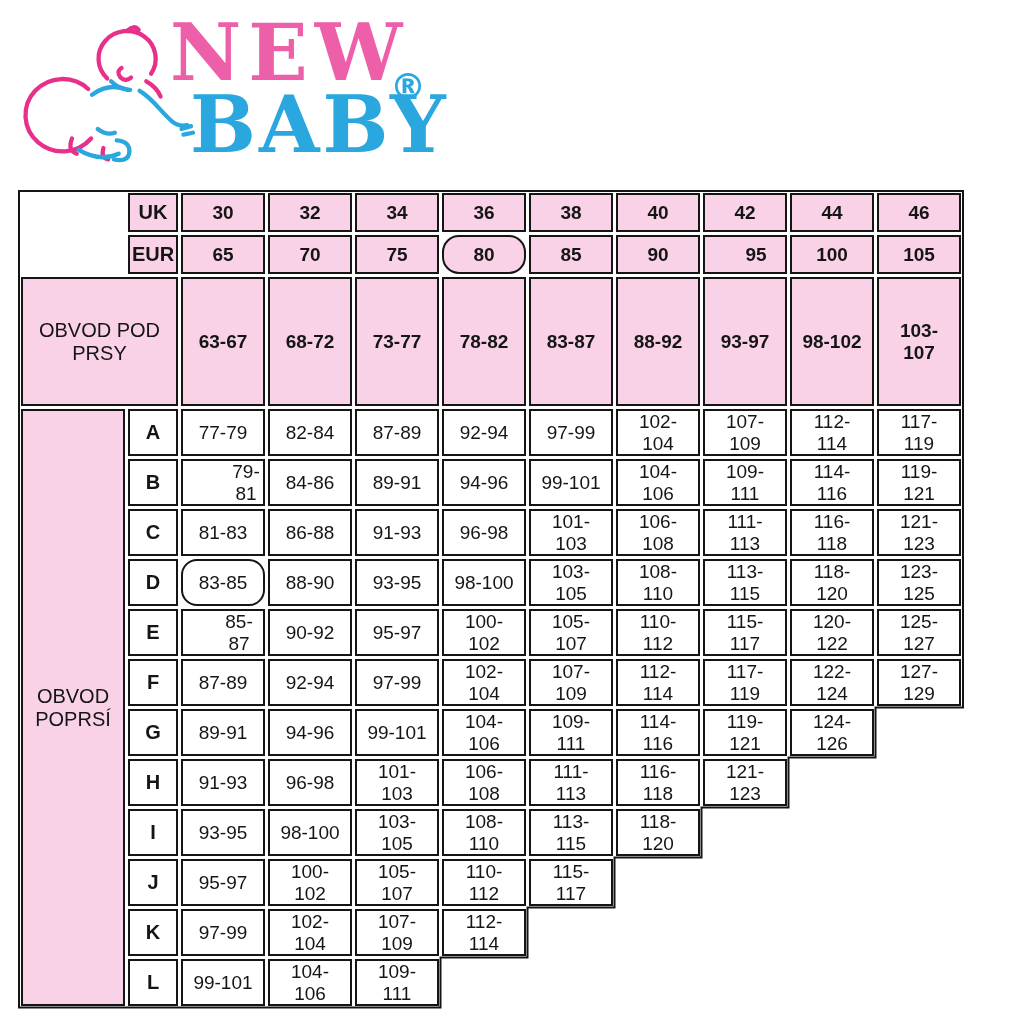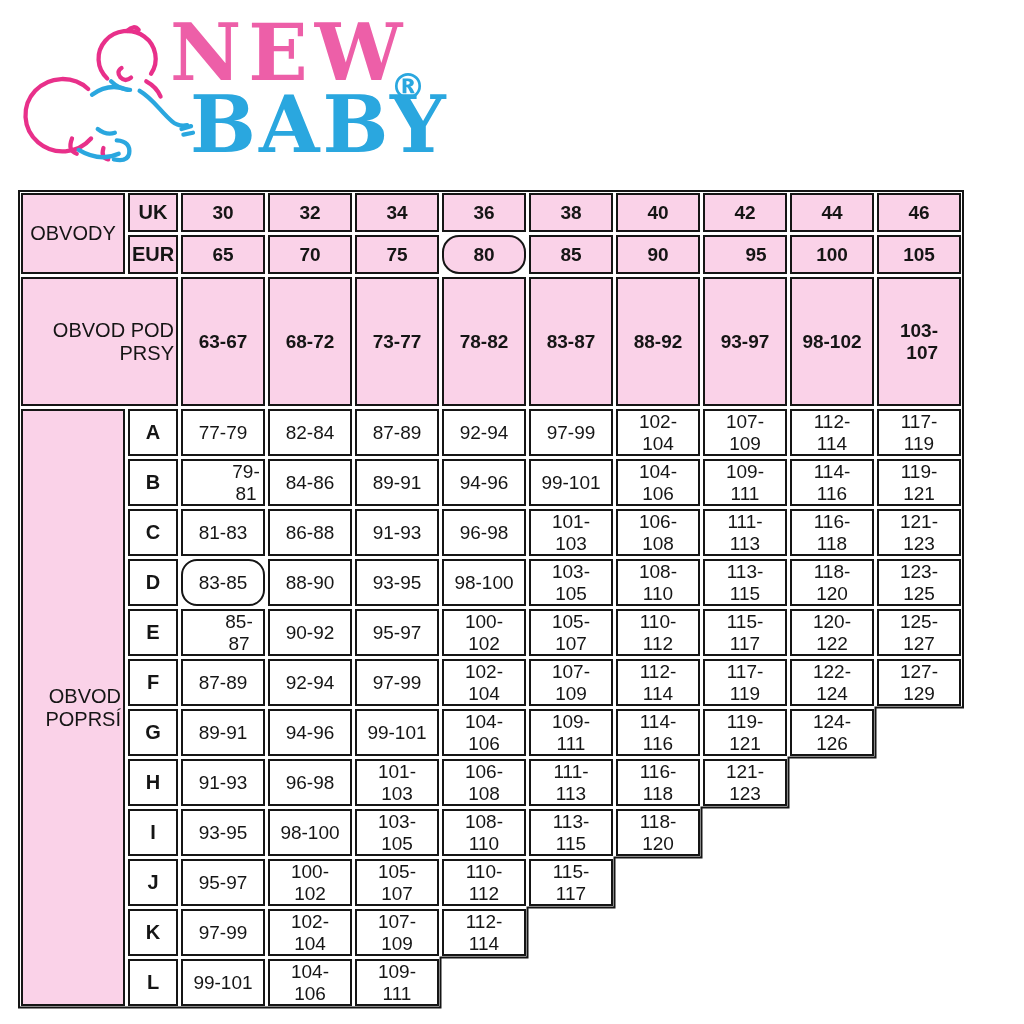--- a/index.html
+++ b/index.html
@@ -35,21 +35,21 @@
     grid-template-columns:104px 50px repeat(9, 84px);
     grid-template-rows:39px 39px 129px repeat(12, 47px);
     gap:3px; padding:3px; background:#ffffff;
   }
   .c {
     box-sizing:border-box; border:2px solid #151515; background:#ffffff;
     display:flex; align-items:center; justify-content:center;
     text-align:center; font-size:19px; line-height:1.12; color:#151515;
     white-space:pre-line; padding:0 2px;
   }
-  .pink { background:#FAD2E8;text-align:right; }
+  .pink { background:#FAD2E8; }
   .b { font-weight:bold; }
   .lbl { font-size:20px; }
   .frame { position:absolute; left:0; top:0; pointer-events:none; }
 </style>
 </head>
 <body>
 
 <div class="page">
 
   <div class="logo">
@@ -78,21 +78,20 @@
     <div class="brand-new">NEW</div>
     <div class="brand-baby">BABY</div>
     <div class="reg-mark">®</div>
   </div>
 
   <div class="size-table">
     <svg class="frame" width="946" height="819" viewBox="0 0 946 819">
       <path d="M1,1 H945 V517.5 H857.5 V567.5 H770.5 V617.5 H683.5 V667.5 H596.5 V717.5 H509.5 V767.5 H422.5 V817.5 H1 Z" fill="none" stroke="#151515" stroke-width="2"></path>
     </svg>
 
-    <div class="c pink lbl" style="grid-area:1 / 1 / 3 / 2">OBVODY</div>
     <div class="c pink b lbl" style="grid-area:1 / 2 / 2 / 3">UK</div>
     <div class="c pink b lbl" style="grid-area:2 / 2 / 3 / 3">EUR</div>
     <div class="c pink lbl" style="grid-area:3 / 1 / 4 / 3">OBVOD POD PRSY</div>
     <div class="c pink lbl" style="grid-area:4 / 1 / 16 / 2">OBVOD POPRSÍ</div>
 
   <div class="c pink b" style="grid-area: 1 / 3;">30</div>
       <div class="c pink b" style="grid-area: 1 / 4;">32</div>
       <div class="c pink b" style="grid-area: 1 / 5;">34</div>
       <div class="c pink b" style="grid-area: 1 / 6;">36</div>
       <div class="c pink b" style="grid-area: 1 / 7;">38</div>

